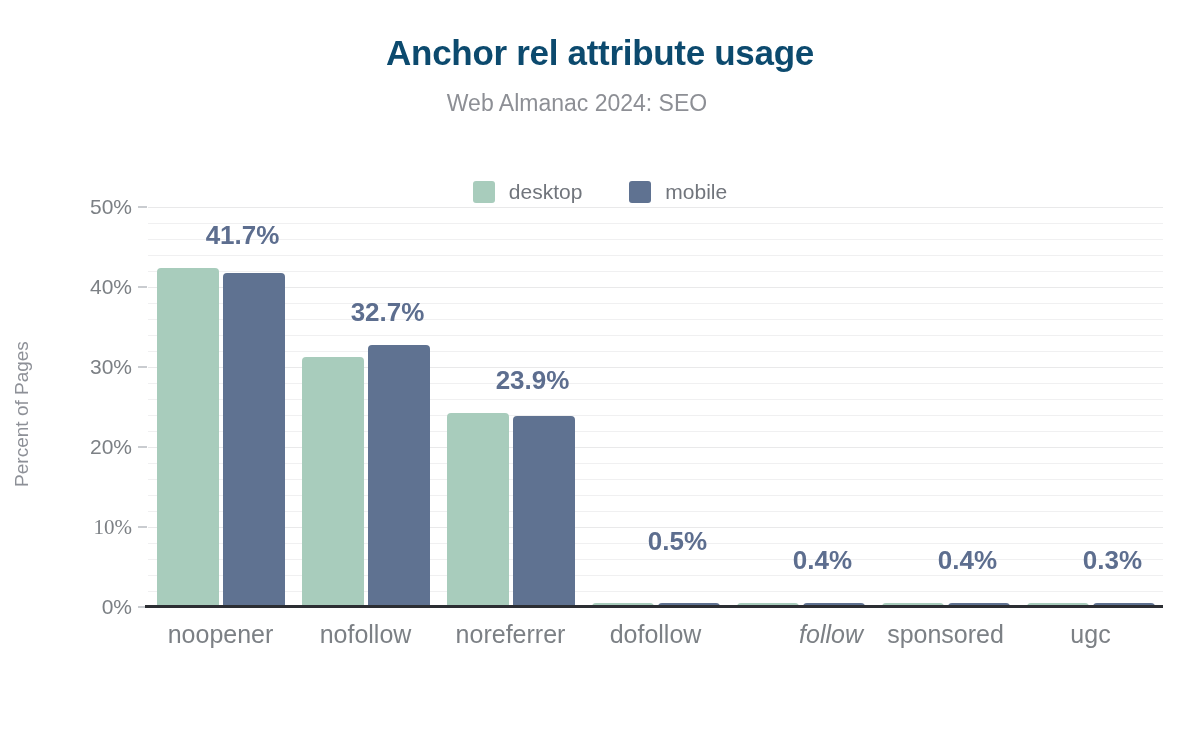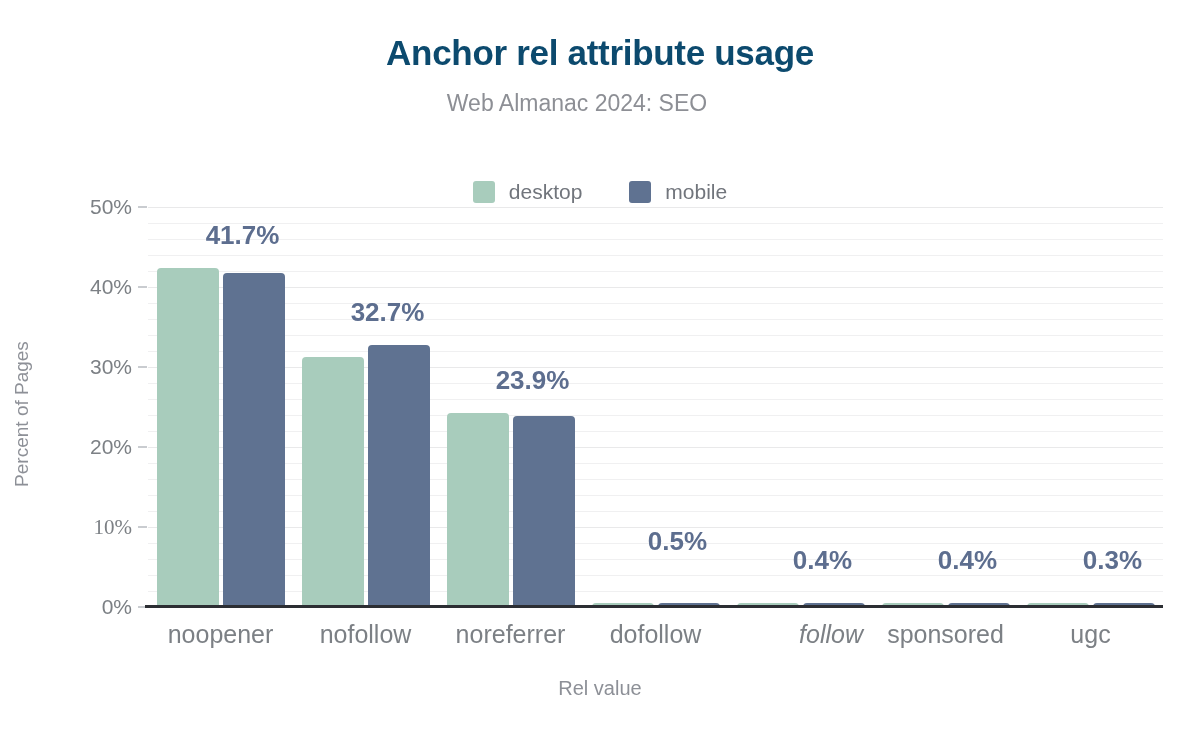--- a/index.html
+++ b/index.html
@@ -215,15 +215,14 @@
   <div id="datalabels">
       <div class="datalabel" style="top: 219.8px; left: 242.5px;">41.7%</div>
       <div class="datalabel" style="top: 297.4px; left: 387.5px;">32.7%</div>
       <div class="datalabel" style="top: 364.6px; left: 532.5px;">23.9%</div>
       <div class="datalabel" style="top: 526px; left: 677.5px;">0.5%</div>
       <div class="datalabel" style="top: 545px; left: 822.5px;">0.4%</div>
       <div class="datalabel" style="top: 545px; left: 967.5px;">0.4%</div>
       <div class="datalabel" style="top: 545px; left: 1112.5px;">0.3%</div>
     </div>
 
-  <div id="xtitle">Rel value</div>
 
 </div>
 
 </body></html>

